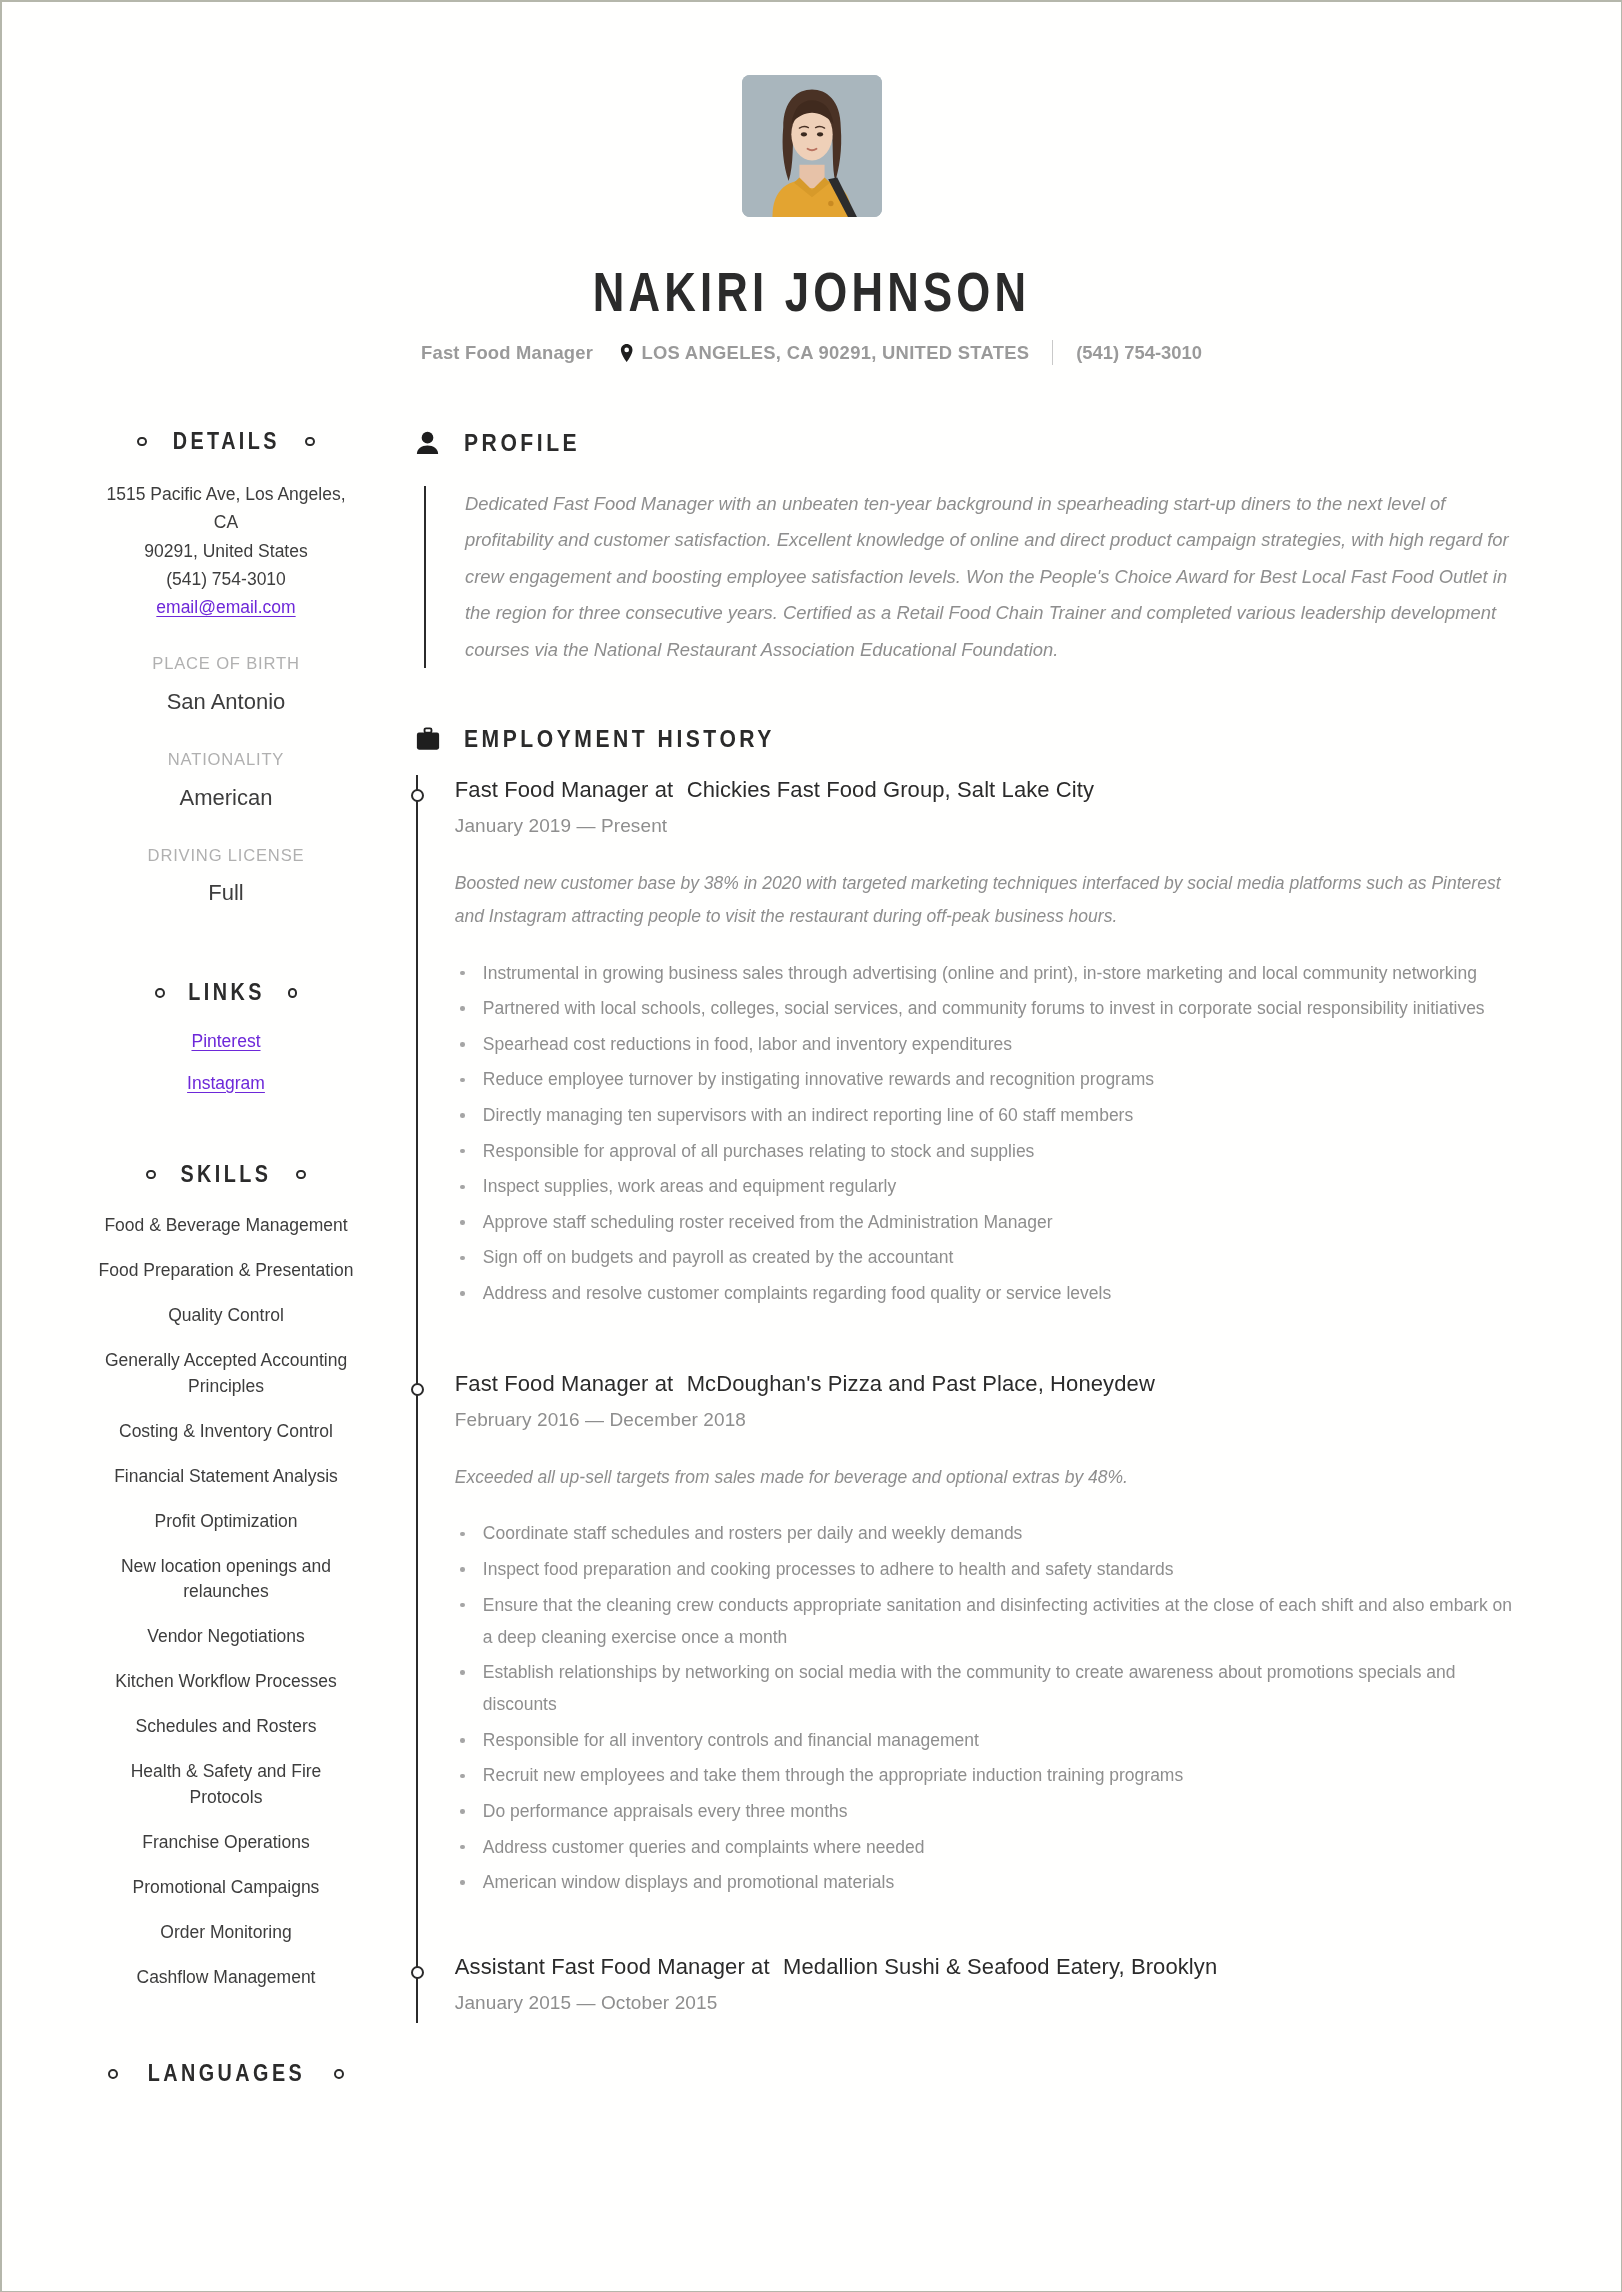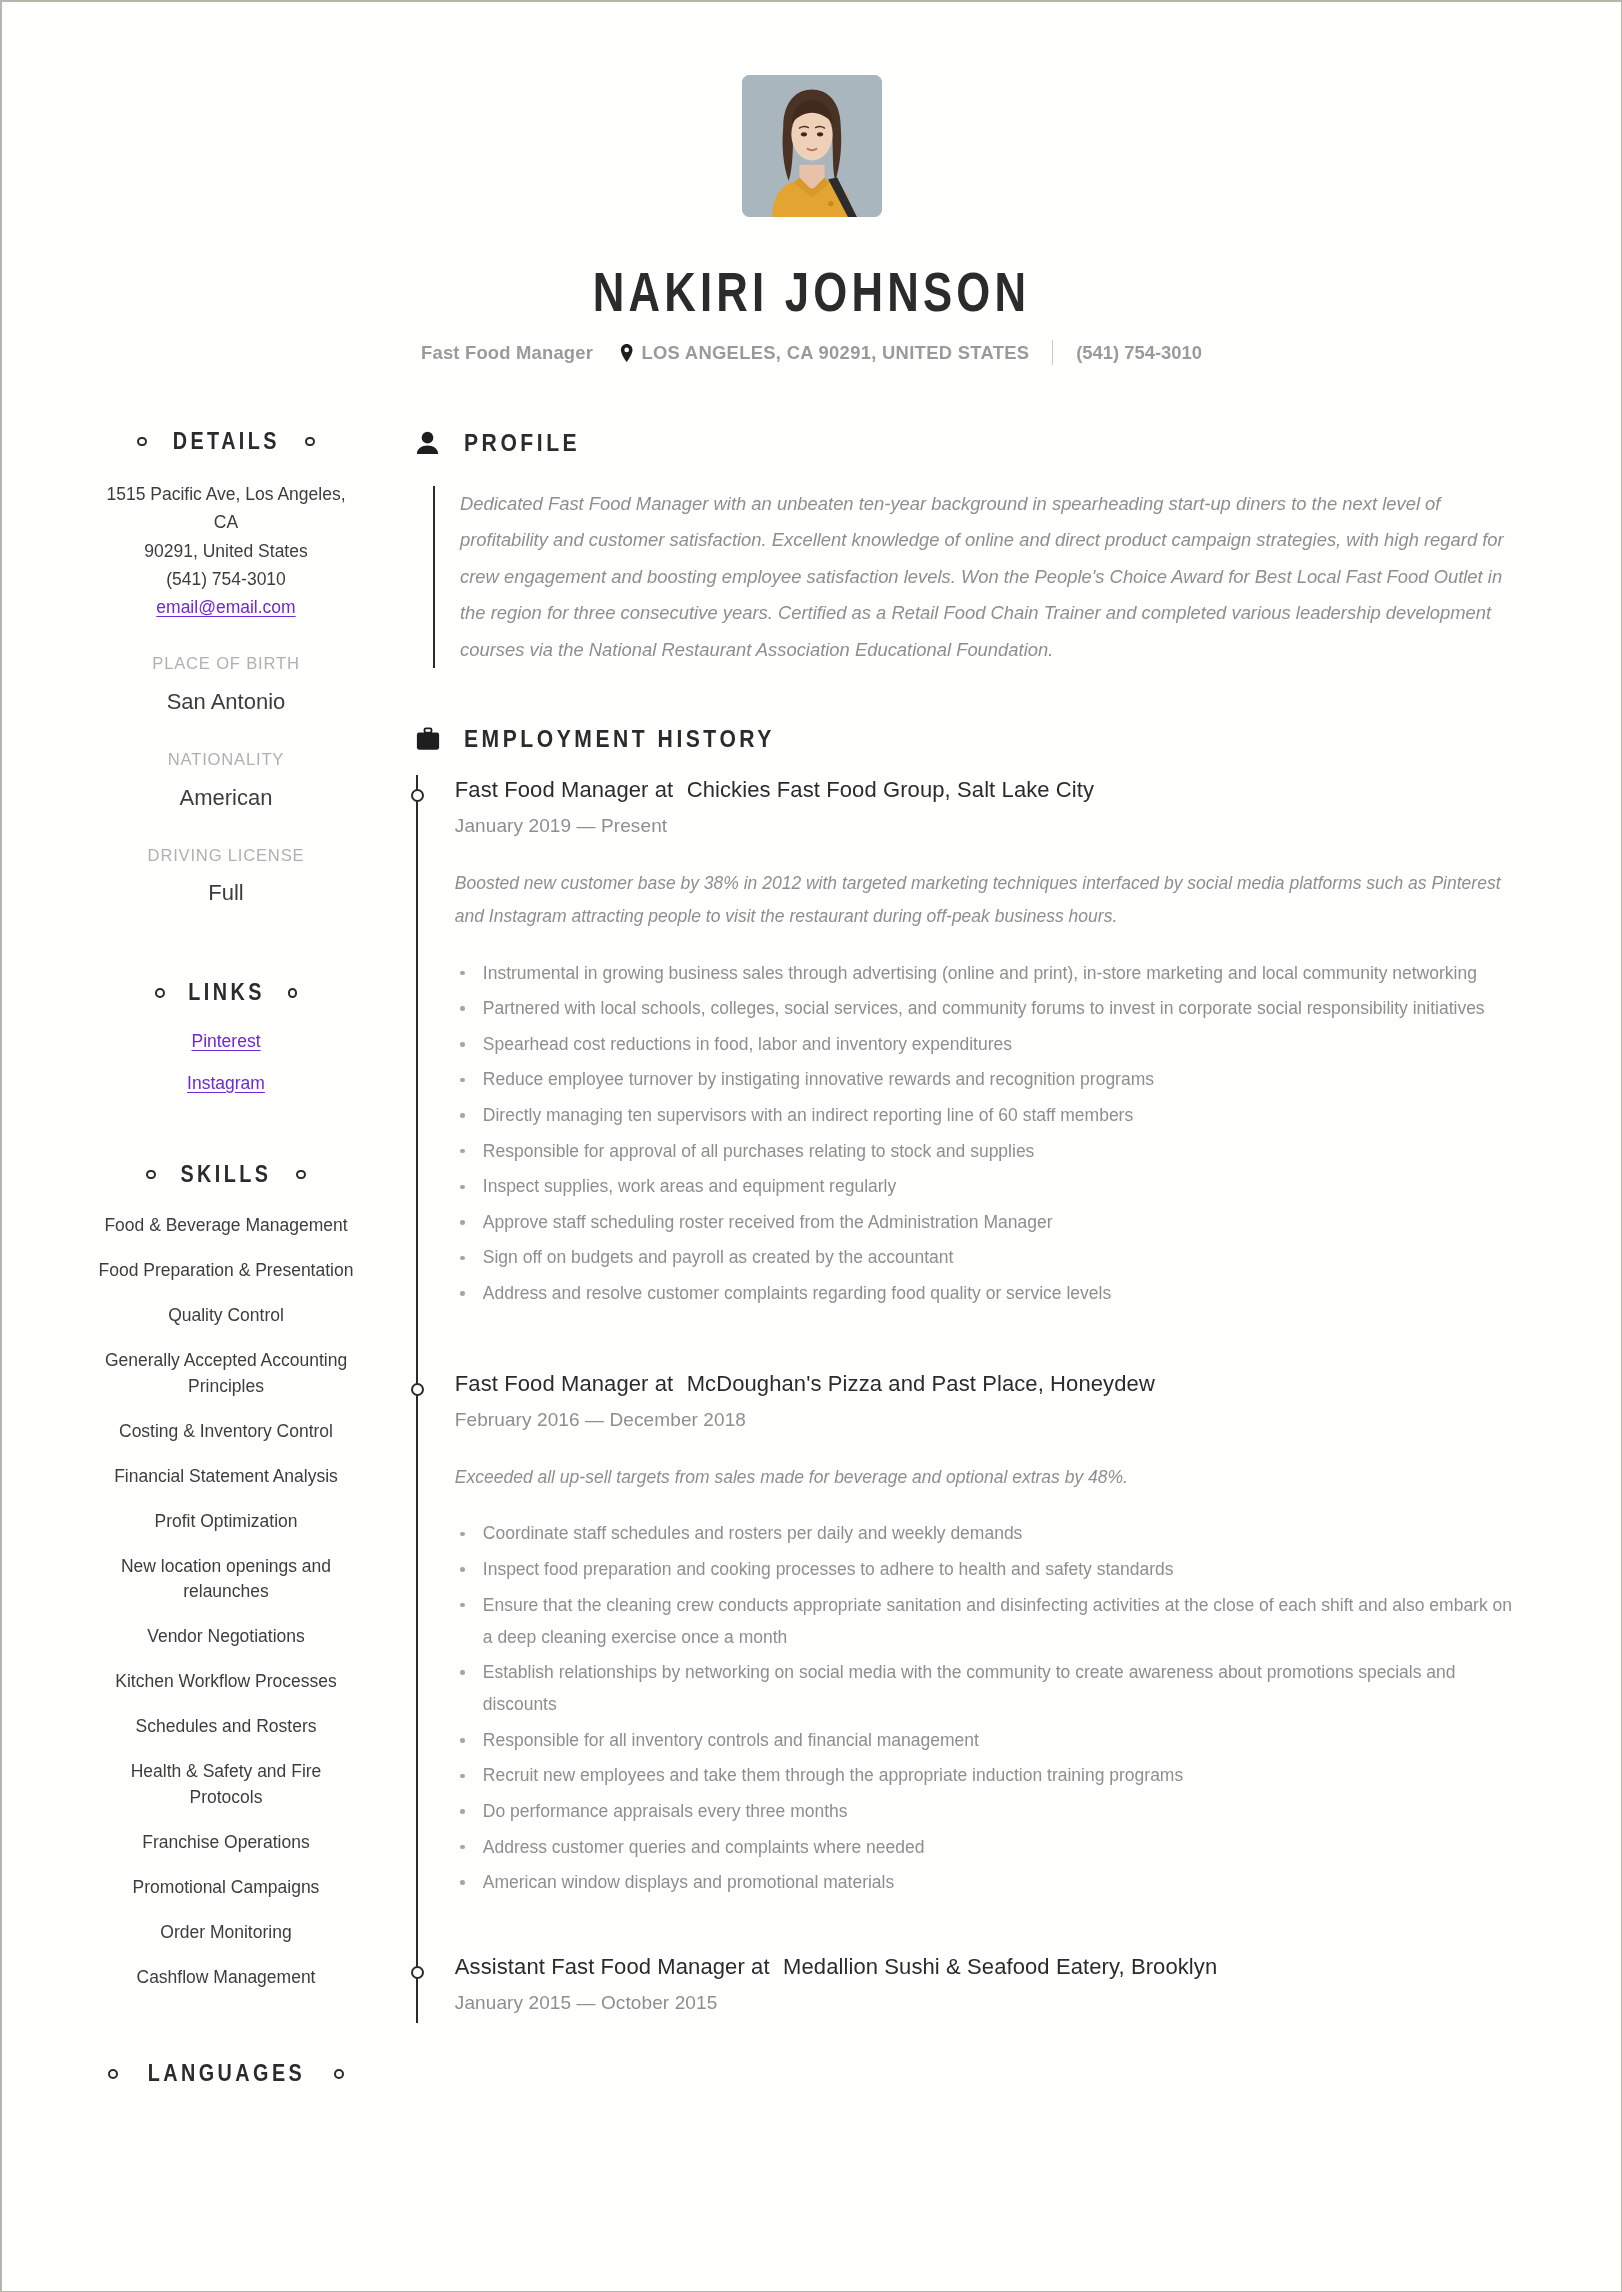--- a/index.html
+++ b/index.html
@@ -178,23 +178,23 @@
     font-size: 24px;
     font-weight: 700;
     letter-spacing: 4px;
     color: #2b2b2b;
     transform: scaleX(0.88);
     transform-origin: left center;
   }
 
   .profile-body {
     margin-top: 29px;
-    padding-left: 25px;
+    padding-left: 39px;
     border-left: 2.2px solid #2b2b2b;
-    margin-left: 19px;
+    margin-left: 10px;
   }
   .profile-text {
     font-style: italic;
     font-size: 18.4px;
     line-height: 1.98;
     color: #8e8e8e;
     margin: 0;
   }
 
   .emp-section { margin-top: 56px; }
@@ -426,21 +426,21 @@
         </div>
 
         <div class="emp-timeline">
 
           <article class="emp-item">
             <span class="dot"></span>
             <div class="emp-role">
               <span>Fast Food Manager at</span><span class="at">&nbsp;</span><span>Chickies Fast Food Group, Salt Lake City</span>
             </div>
             <div class="emp-dates">January 2019 — Present</div>
-            <div class="emp-summary">Boosted new customer base by 38% in 2012 with targeted marketing techniques interfaced by social media platforms such as Pinterest and Instagram attracting people to visit the restaurant during off-peak business hours.</div>
+            <div class="emp-summary">Boosted new customer base by 38% in 2020 with targeted marketing techniques interfaced by social media platforms such as Pinterest and Instagram attracting people to visit the restaurant during off-peak business hours.</div>
             <ul class="emp-bullets">
               <li>Instrumental in growing business sales through advertising (online and print), in-store marketing and local community networking</li>
               <li>Partnered with local schools, colleges, social services, and community forums to invest in corporate social responsibility initiatives</li>
               <li>Spearhead cost reductions in food, labor and inventory expenditures</li>
               <li>Reduce employee turnover by instigating innovative rewards and recognition programs</li>
               <li>Directly managing ten supervisors with an indirect reporting line of 60 staff members</li>
               <li>Responsible for approval of all purchases relating to stock and supplies</li>
               <li>Inspect supplies, work areas and equipment regularly</li>
               <li>Approve staff scheduling roster received from the Administration Manager</li>
               <li>Sign off on budgets and payroll as created by the accountant</li>

